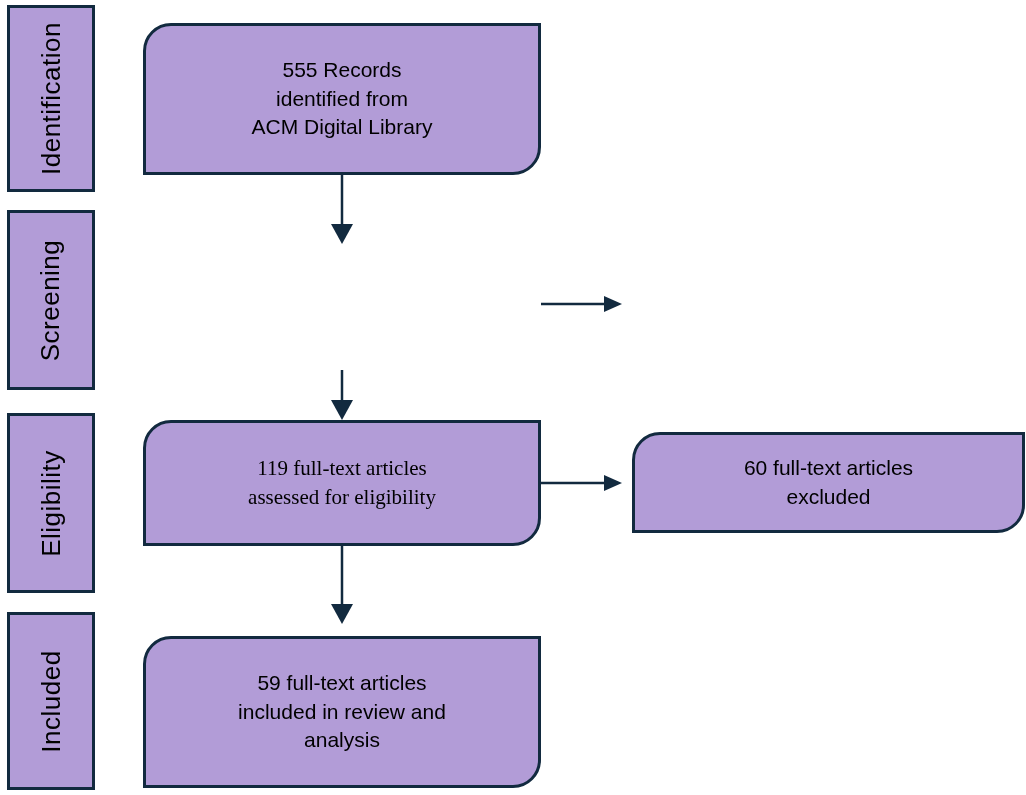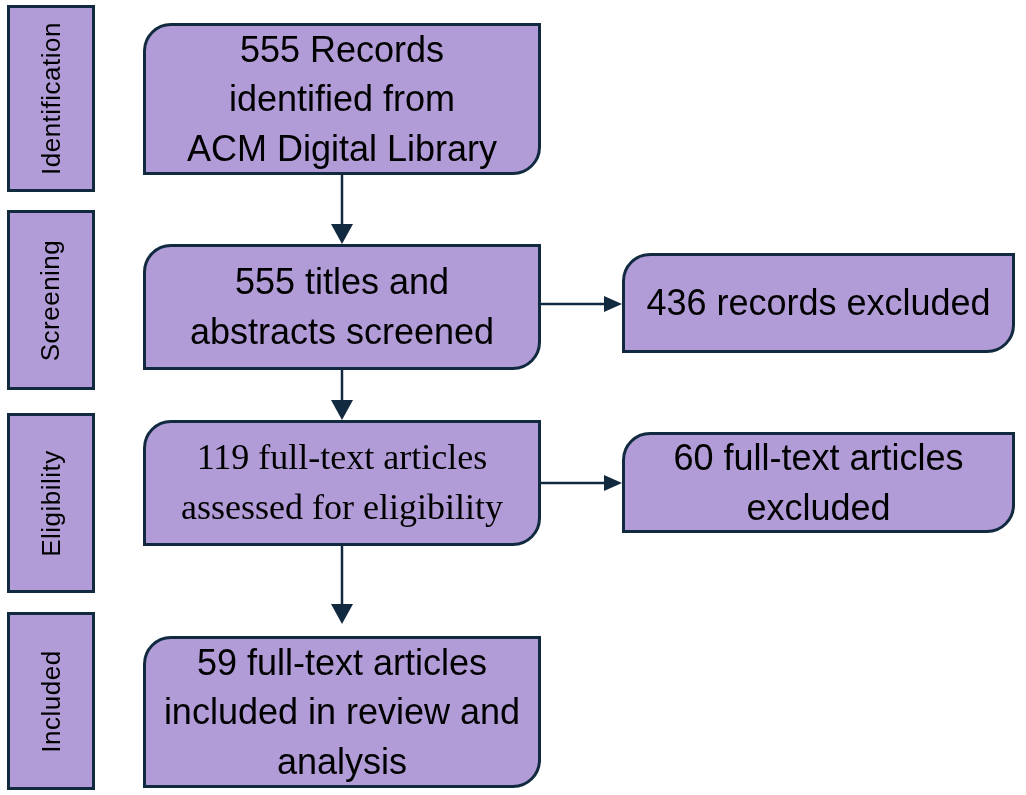--- a/index.html
+++ b/index.html
@@ -53,21 +53,21 @@
     border: 3px solid var(--line, #122A3F);
     border-radius: 28px 0 28px 0;
     box-sizing: border-box;
     display: flex;
     align-items: center;
     justify-content: center;
   }
   .box-text {
     white-space: pre-line;
     text-align: center;
-    font-size: 36px;
+    font-size: 21px;
     line-height: 1.38;
     color: var(--ink, #000000);
     padding: 4px 10px;
   }
   .arrow-layer {
     position: absolute;
     left: 0;
     top: 0;
     width: 1026px;
     height: 795px;
@@ -78,21 +78,21 @@
   #stage-screening      { top: 210px; height: 180px; }
   #stage-eligibility    { top: 413px; height: 180px; }
   #stage-included       { top: 612px; height: 178px; }
 
   #box-identified  { top: 23px;  height: 152px; }
   #box-screened    { top: 244px; height: 126px; }
   #box-eligibility { top: 420px; height: 126px; font-family: Liberation Serif, serif; }
   #box-included    { top: 624px; height: 152px; margin-top: 12px; }
 
   #box-excluded-screening   { top: 253px; height: 100px; }
-  #box-excluded-eligibility { top: 432px; height: 101px; }
+  #box-excluded-eligibility { top: 432px; height: 101px; margin-left: 10px; }
 </style>
 </head>
 <body>
 
 <div class="canvas">
 
   <div class="stage-label" id="stage-identification">
     <span class="vtext">Identification</span>
   </div>
   <div class="stage-label" id="stage-screening">
@@ -103,37 +103,30 @@
   </div>
   <div class="stage-label" id="stage-included">
     <span class="vtext">Included</span>
   </div>
 
   <div class="flow-box" id="box-identified">
     <span class="box-text">555 Records
 identified from
 ACM Digital Library</span>
   </div>
-  <div class="flow-box" id="box-screened">
-    <span class="box-text">555 titles and
-abstracts screened</span>
-  </div>
   <div class="flow-box" id="box-eligibility">
     <span class="box-text">119 full-text articles
 assessed for eligibility</span>
   </div>
   <div class="flow-box" id="box-included">
     <span class="box-text">59 full-text articles
 included in review and
 analysis</span>
   </div>
 
-  <div class="side-box" id="box-excluded-screening">
-    <span class="box-text">436 records excluded</span>
-  </div>
   <div class="side-box" id="box-excluded-eligibility">
     <span class="box-text">60 full-text articles
 excluded</span>
   </div>
 
   <svg class="arrow-layer" viewBox="0 0 1026 795">
     <g stroke="#122A3F" fill="#122A3F">
       <line x1="342" y1="175" x2="342" y2="226" stroke-width="2.5"></line>
       <polygon points="342,244 331,224 353,224" stroke="none"></polygon>
     </g>

